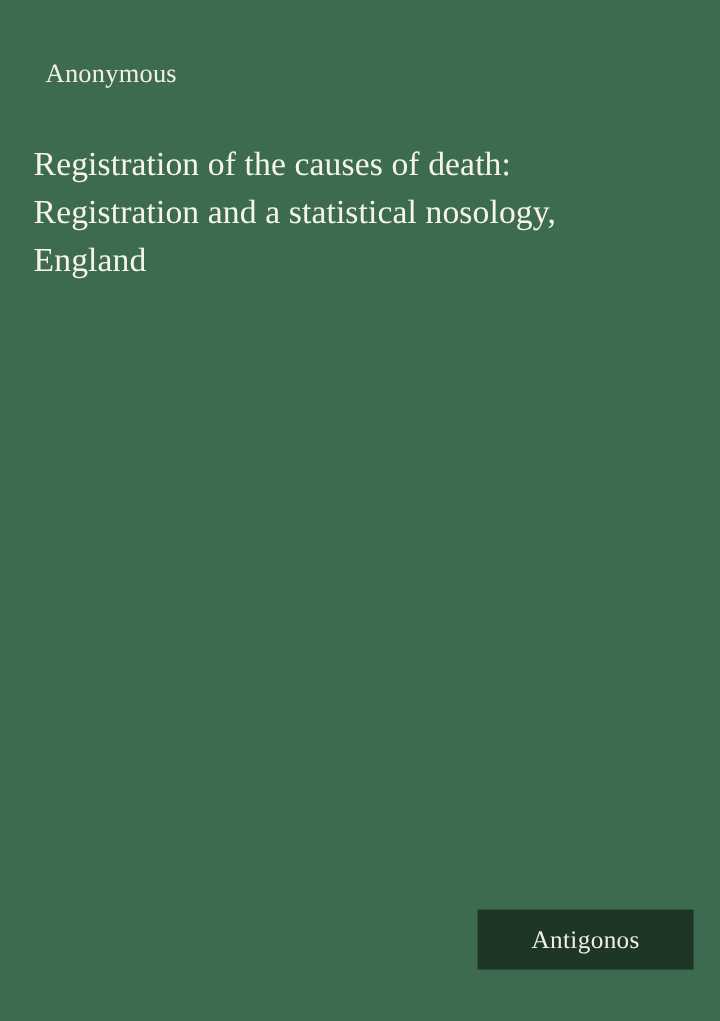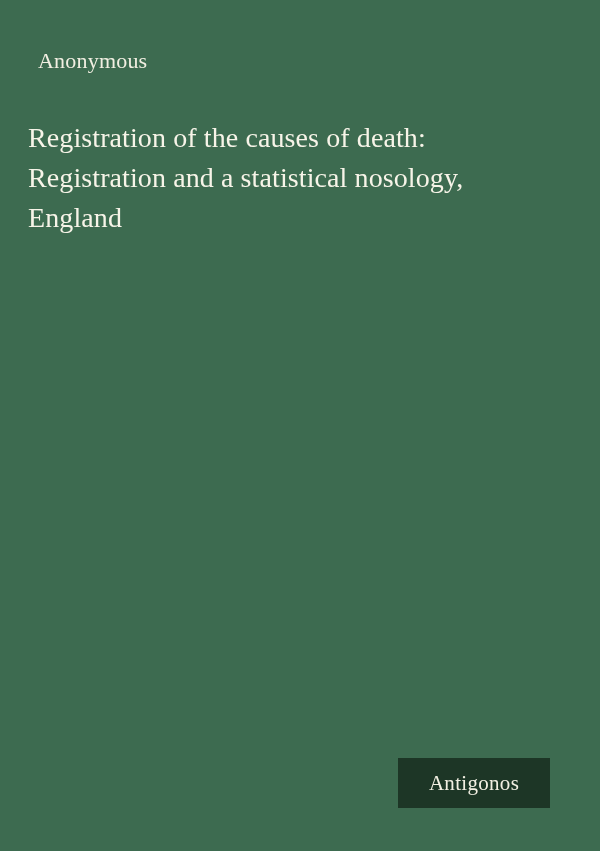--- a/index.html
+++ b/index.html
@@ -39,21 +39,21 @@
     font-family: "Liberation Serif", serif;
     font-size: 28px;
     line-height: 40px;
     color: #f7f4e8;
     letter-spacing: 0.1px;
   }
   .publisher-badge {
     position: absolute;
     left: 398px;
     top: 758px;
-    width: 152px;
+    width: 180px;
     height: 50px;
     background: #1d3626;
     display: flex;
     align-items: center;
     justify-content: center;
   }
   .publisher-badge .publisher-name {
     font-family: "Liberation Serif", serif;
     font-size: 21px;
     color: #f2efe2;

